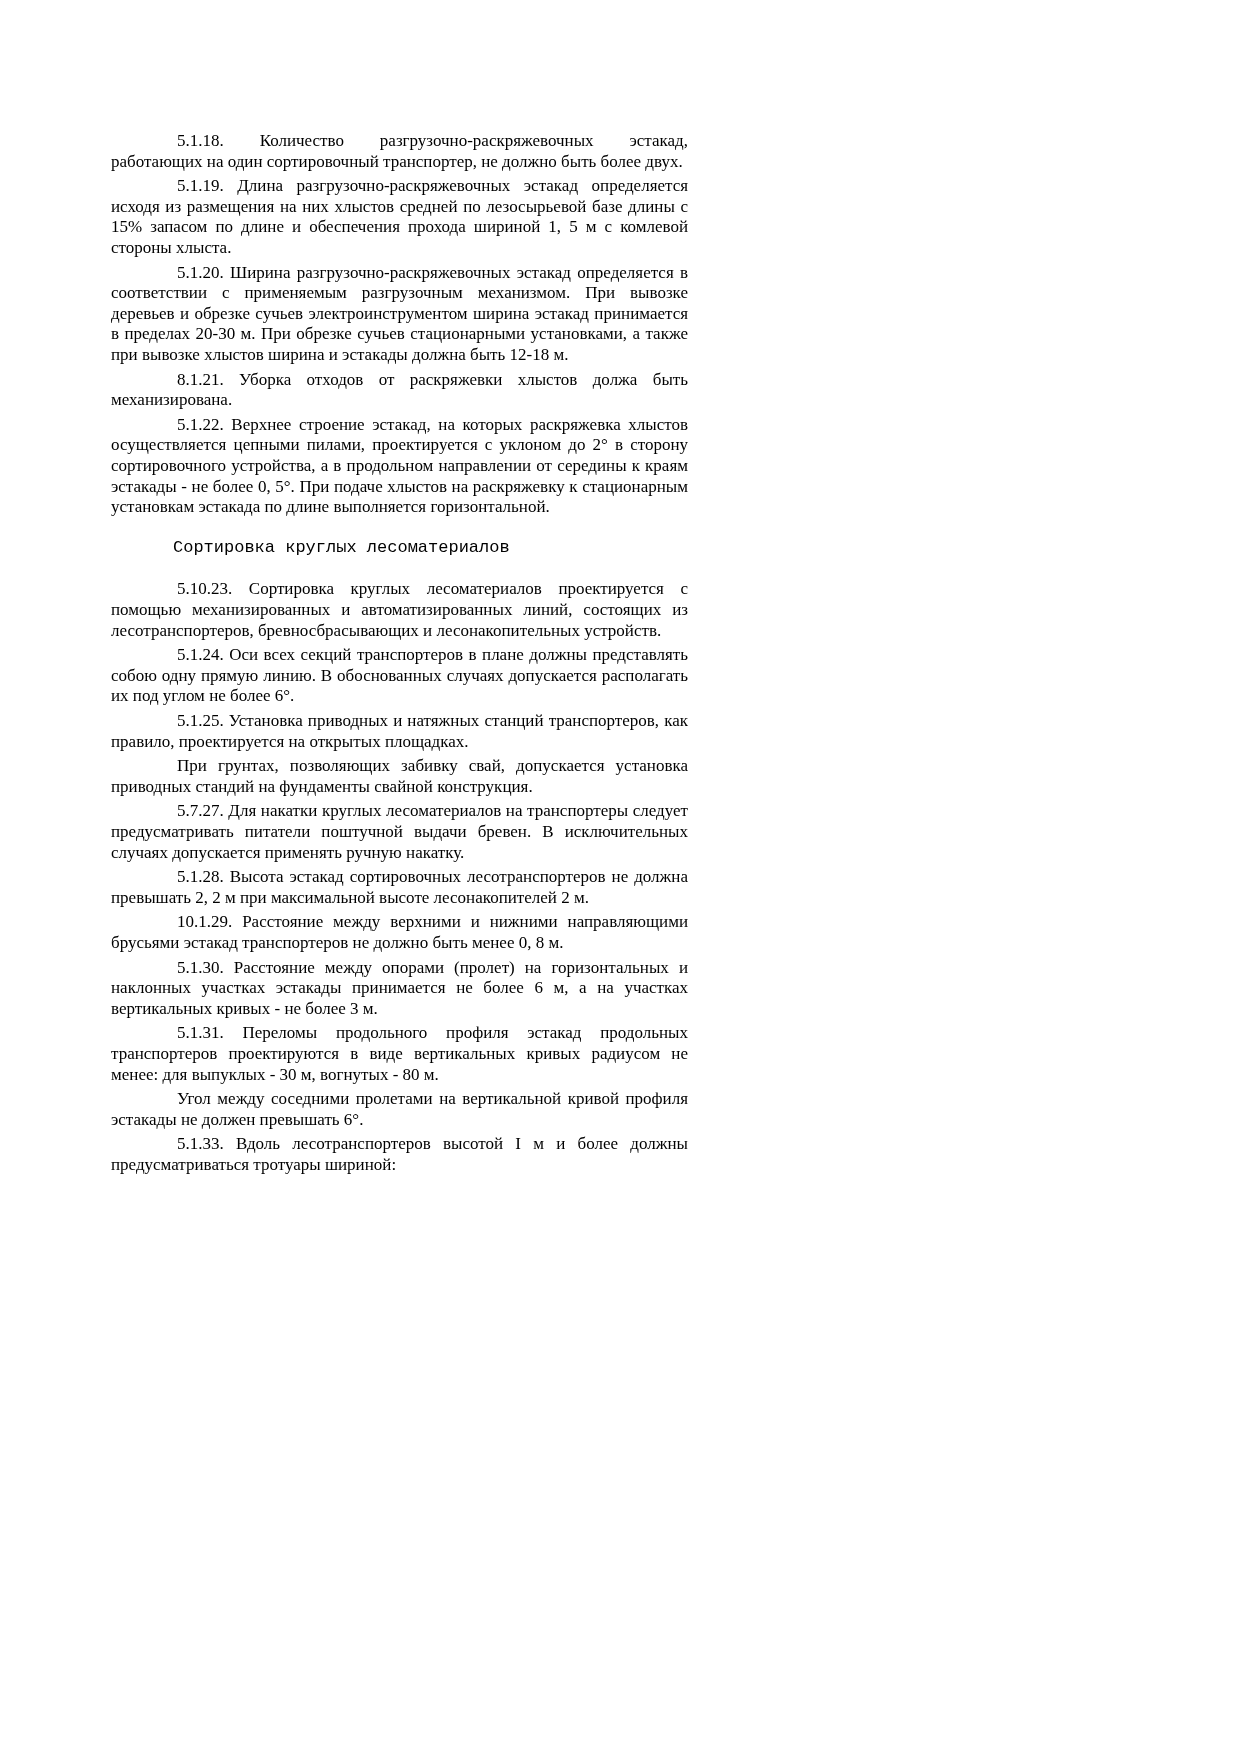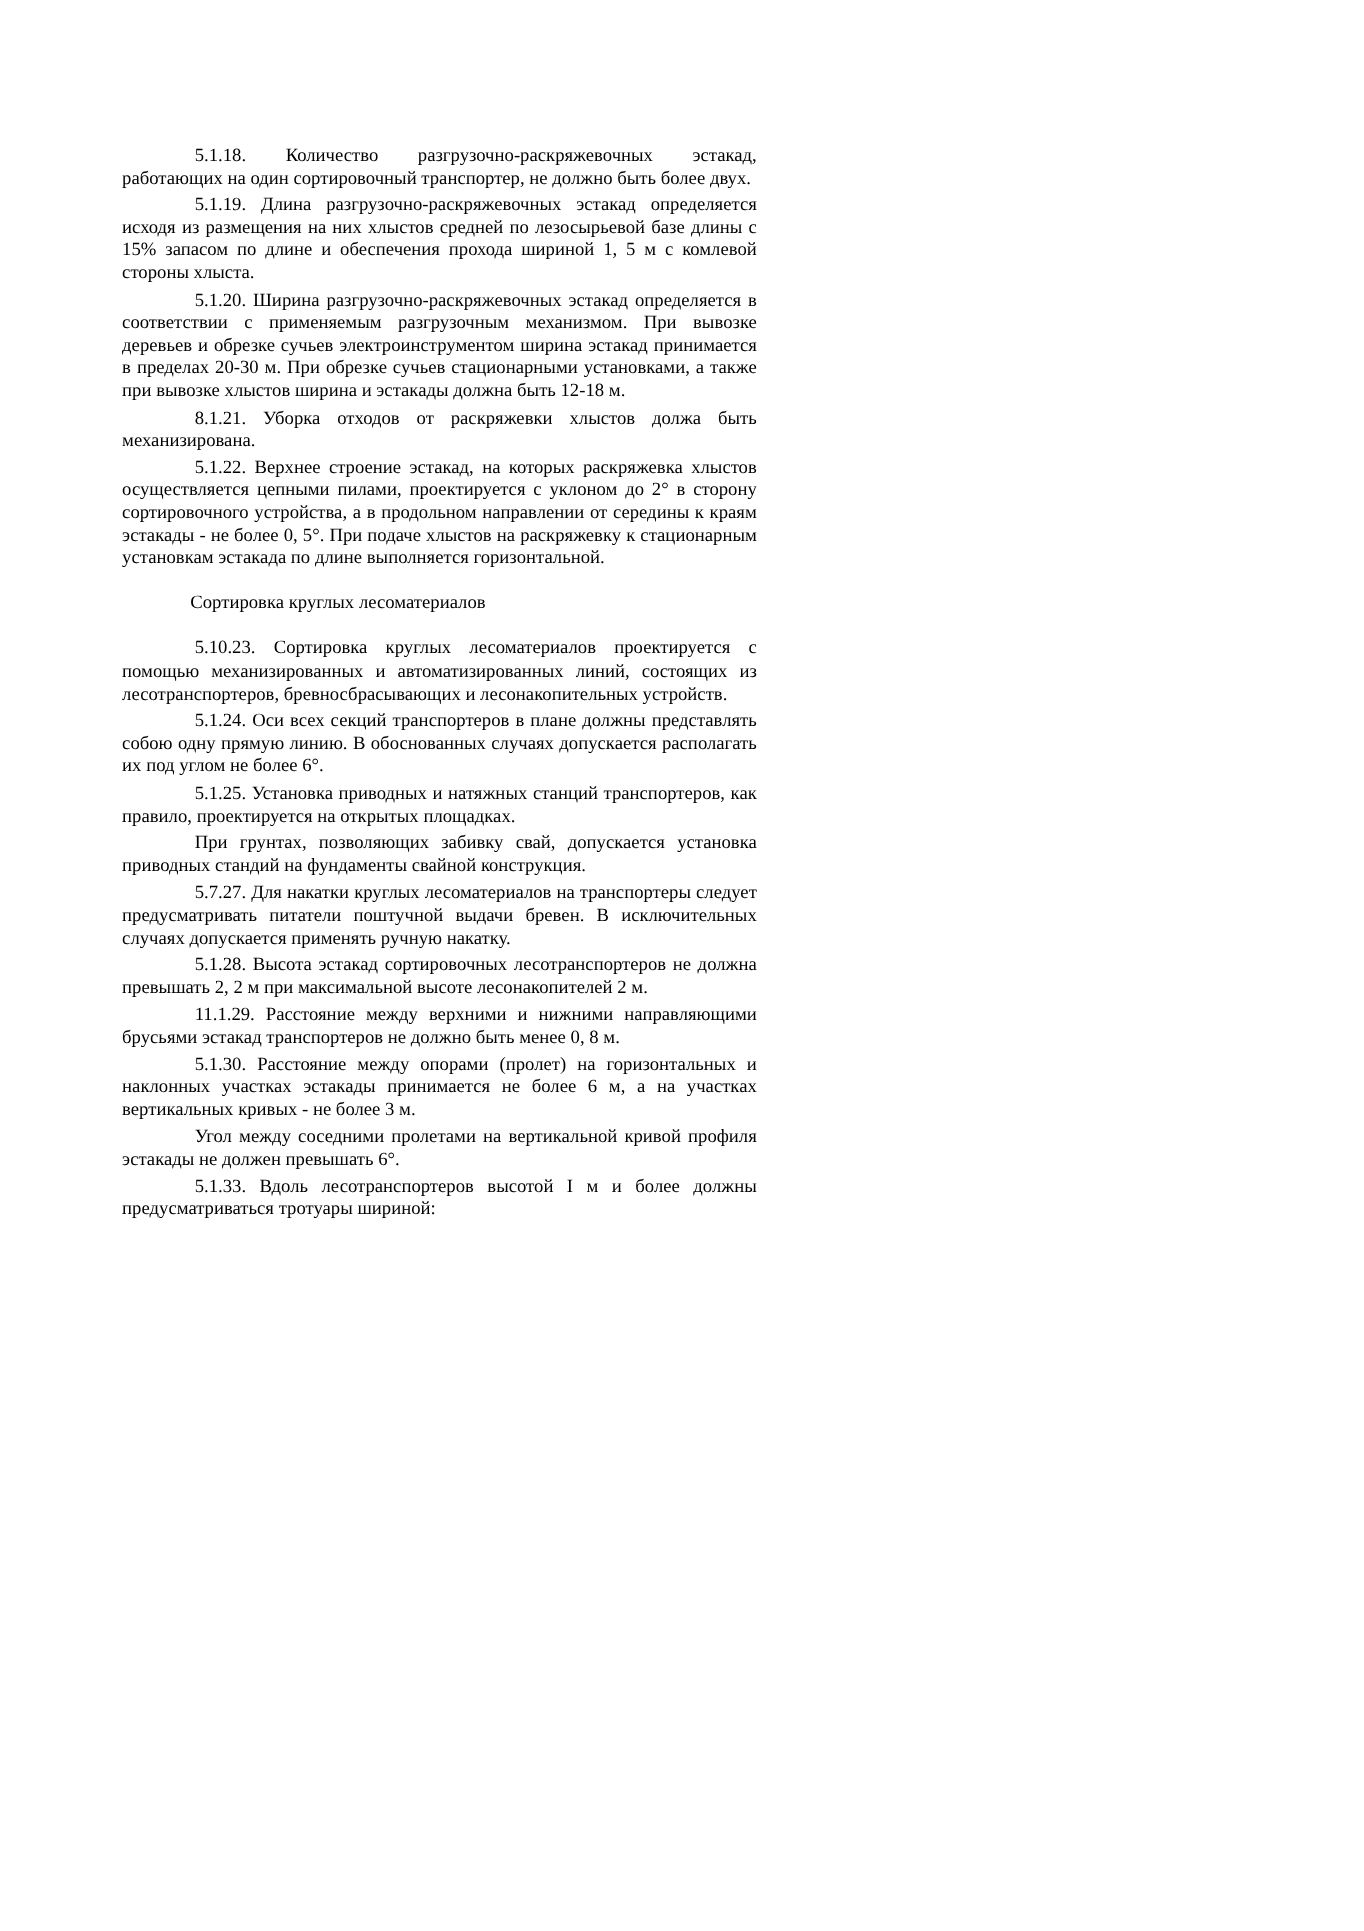--- a/index.html
+++ b/index.html
@@ -27,37 +27,39 @@
     text-align: justify;
   }
   .para {
     margin: 4px;
     text-indent: 66px;
   }
   .heading {
     margin: 20.6px 0 20.6px 0;
     text-indent: 66px;
     text-align: left;
+    font-family: Liberation Mono, monospace;
   }
 </style>
 </head>
 <body>
 
 <div class="page">
   <div class="text-column">
       <p class="para">5.1.18. Количество разгрузочно-раскряжевочных эстакад, работающих на один сортировочный транспортер, не должно быть более двух.</p>
       <p class="para">5.1.19. Длина разгрузочно-раскряжевочных эстакад определяется исходя из размещения на них хлыстов средней по лезосырьевой базе длины с 15% запасом по длине и обеспечения прохода шириной 1, 5 м с комлевой стороны хлыста.</p>
       <p class="para">5.1.20. Ширина разгрузочно-раскряжевочных эстакад определяется в соответствии с применяемым разгрузочным механизмом. При вывозке деревьев и обрезке сучьев электроинструментом ширина эстакад принимается в пределах 20-30 м. При обрезке сучьев стационарными установками, а также при вывозке хлыстов ширина и эстакады должна быть 12-18 м.</p>
       <p class="para">8.1.21. Уборка отходов от раскряжевки хлыстов должа быть механизирована.</p>
       <p class="para">5.1.22. Верхнее строение эстакад, на которых раскряжевка хлыстов осуществляется цепными пилами, проектируется с уклоном до 2° в сторону сортировочного устройства, а в продольном направлении от середины к краям эстакады - не более 0, 5°. При подаче хлыстов на раскряжевку к стационарным установкам эстакада по длине выполняется горизонтальной.</p>
       <p class="heading">Сортировка круглых лесоматериалов</p>
       <p class="para">5.10.23. Сортировка круглых лесоматериалов проектируется с помощью механизированных и автоматизированных линий, состоящих из лесотранспортеров, бревносбрасывающих и лесонакопительных устройств.</p>
       <p class="para">5.1.24. Оси всех секций транспортеров в плане должны представлять собою одну прямую линию. В обоснованных случаях допускается располагать их под углом не более 6°.</p>
       <p class="para">5.1.25. Установка приводных и натяжных станций транспортеров, как правило, проектируется на открытых площадках.</p>
       <p class="para">При грунтах, позволяющих забивку свай, допускается установка приводных стандий на фундаменты свайной конструкция.</p>
       <p class="para">5.7.27. Для накатки круглых лесоматериалов на транспортеры следует предусматривать питатели поштучной выдачи бревен. В исключительных случаях допускается применять ручную накатку.</p>
       <p class="para">5.1.28. Высота эстакад сортировочных лесотранспортеров не должна превышать 2, 2 м при максимальной высоте лесонакопителей 2 м.</p>
-      <p class="para">11.1.29. Расстояние между верхними и нижними направляющими брусьями эстакад транспортеров не должно быть менее 0, 8 м.</p>
+      <p class="para">10.1.29. Расстояние между верхними и нижними направляющими брусьями эстакад транспортеров не должно быть менее 0, 8 м.</p>
       <p class="para">5.1.30. Расстояние между опорами (пролет) на горизонтальных и наклонных участках эстакады принимается не более 6 м, а на участках вертикальных кривых - не более 3 м.</p>
+      <p class="para">5.1.31. Переломы продольного профиля эстакад продольных транспортеров проектируются в виде вертикальных кривых радиусом не менее: для выпуклых - 30 м, вогнутых - 80 м.</p>
       <p class="para">Угол между соседними пролетами на вертикальной кривой профиля эстакады не должен превышать 6°.</p>
       <p class="para">5.1.33. Вдоль лесотранспортеров высотой I  м и более должны предусматриваться тротуары шириной:</p>
     </div>
 </div>
 
 </body></html>

